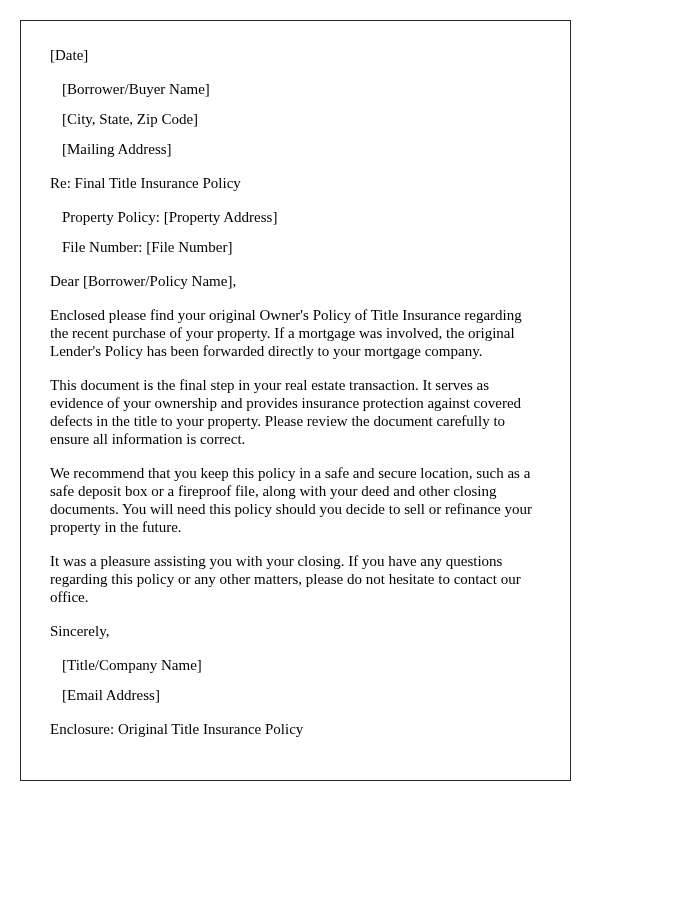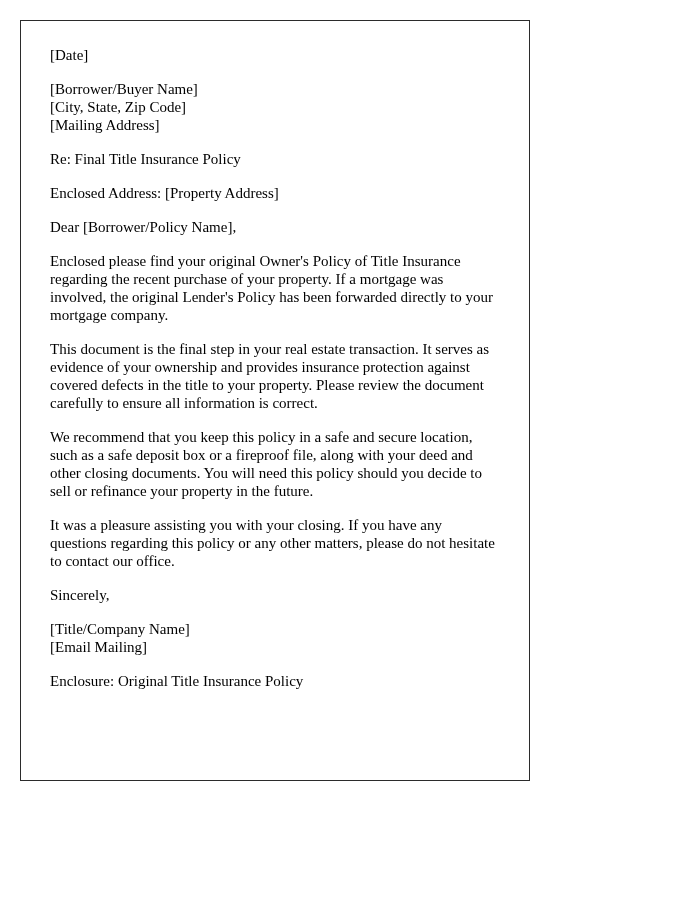--- a/index.html
+++ b/index.html
@@ -13,75 +13,76 @@
     position: relative;
     width: 700px;
     height: 900px;
     background: #ffffff;
     overflow: hidden;
   }
   .page {
     position: absolute;
     left: 20px;
     top: 20px;
-    width: 510px;
+    width: 551px;
     height: 761px;
     box-sizing: border-box;
     background: #ffffff;
     border: 1px solid #2b2b2b;
     padding: 25px 28px 20px 29px;
     font-family: "Liberation Serif", "DejaVu Serif", serif;
     font-size: 15px;
     line-height: 18px;
     color: #000000;
   }
   .block {
     margin: 0 0 16px 0;
     max-width: 583px;
   }
   .block:last-child {
     margin-bottom: 4px;
   }
   .line {
-    margin: 0;
+    margin: 12px;
   }
 </style>
 </head>
 <body>
 
 <div class="canvas">
   <div class="page">
 
     <p class="block">[Date]</p>
 
     <div class="block">
       <p class="line">[Borrower/Buyer Name]</p>
       <p class="line">[City, State, Zip Code]</p>
       <p class="line">[Mailing Address]</p>
     </div>
 
     <p class="block">Re: Final Title Insurance Policy</p>
 
     <div class="block">
-      <p class="line">Enclosed Address: [Property Address]</p>
+      <p class="line">Property Policy: [Property Address]</p>
+      <p class="line">File Number: [File Number]</p>
     </div>
 
     <p class="block">Dear [Borrower/Policy Name],</p>
 
     <p class="block">Enclosed please find your original Owner's Policy of Title Insurance regarding the recent purchase of your property. If a mortgage was involved, the original Lender's Policy has been forwarded directly to your mortgage company.</p>
 
     <p class="block">This document is the final step in your real estate transaction. It serves as evidence of your ownership and provides insurance protection against covered defects in the title to your property. Please review the document carefully to ensure all information is correct.</p>
 
     <p class="block">We recommend that you keep this policy in a safe and secure location, such as a safe deposit box or a fireproof file, along with your deed and other closing documents. You will need this policy should you decide to sell or refinance your property in the future.</p>
 
     <p class="block">It was a pleasure assisting you with your closing. If you have any questions regarding this policy or any other matters, please do not hesitate to contact our office.</p>
 
     <p class="block">Sincerely,</p>
 
     <div class="block">
       <p class="line">[Title/Company Name]</p>
-      <p class="line">[Email Mailing]</p>
+      <p class="line">[Email Address]</p>
     </div>
 
     <p class="block">Enclosure: Original Title Insurance Policy</p>
 
   </div>
 </div>
 
 </body></html>

